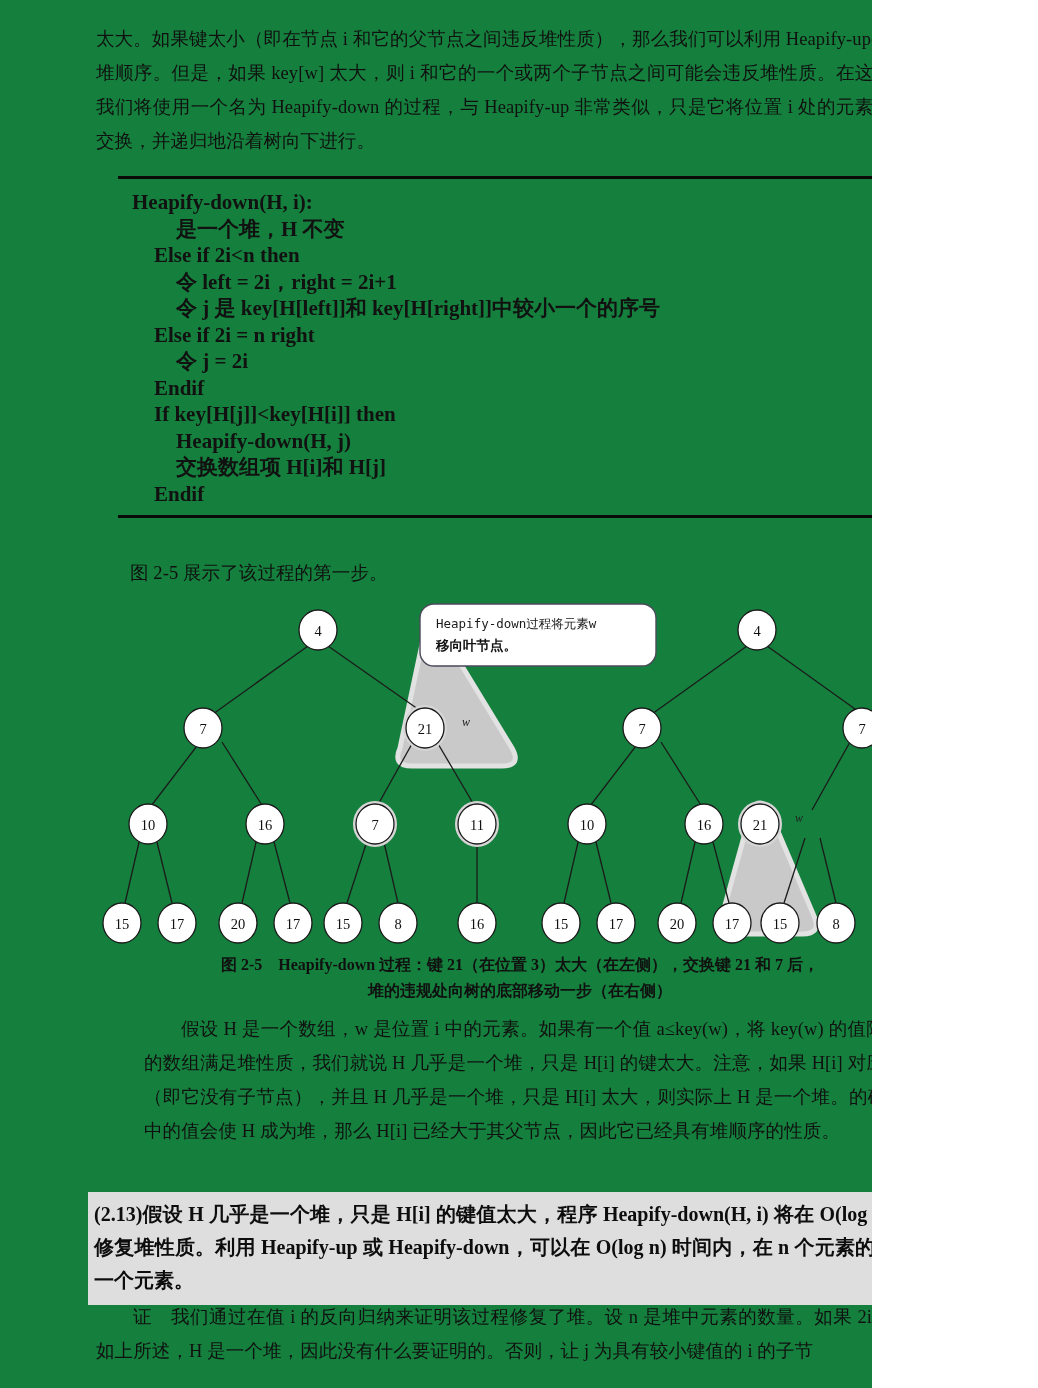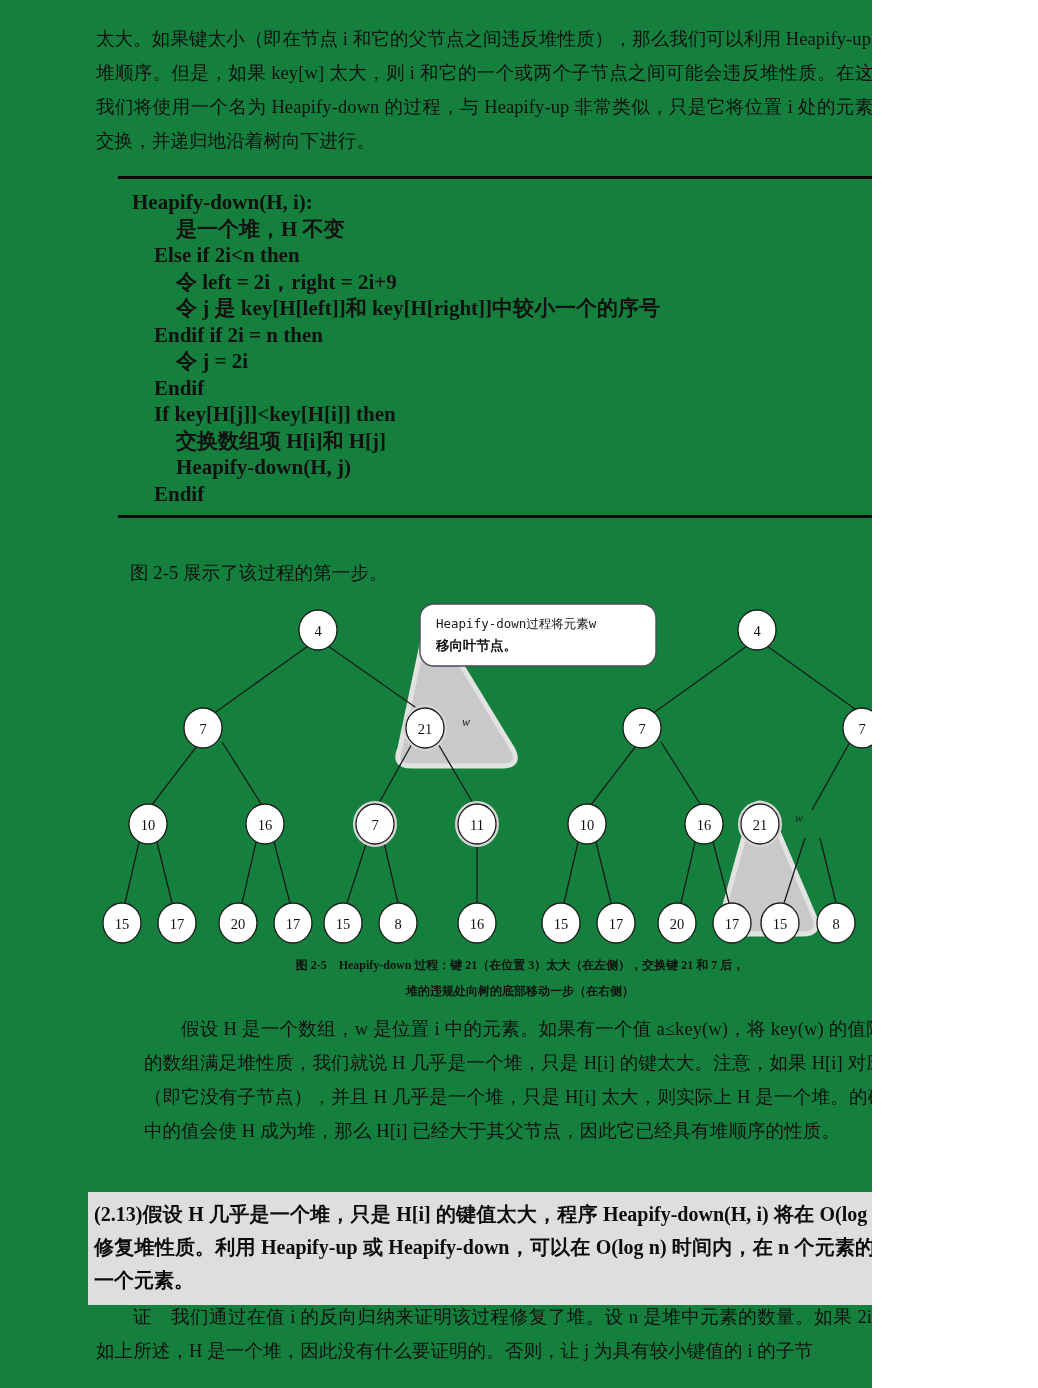--- a/index.html
+++ b/index.html
@@ -88,21 +88,21 @@
     font-style: italic;
     fill: #222;
   }
 
   .caption {
     position: absolute;
     left: 100px;
     top: 952px;
     width: 840px;
     text-align: center;
-    font-size: 12px;
+    font-size: 16px;
     line-height: 26px;
     font-weight: 600;
     color: #101010;
   }
 
   
   .theorem {
     position: absolute;
     left: 88px;
     top: 1192px;
@@ -125,28 +125,28 @@
 <div class="page">
 
   <div class="para" style="left:96px; top:22px; width:872px;">太大。如果键太小（即在节点 i 和它的父节点之间违反堆性质），那么我们可以利用 Heapify-up(i) 重新建立堆顺序。但是，如果 key[w] 太大，则 i 和它的一个或两个子节点之间可能会违反堆性质。在这种情况下，我们将使用一个名为 Heapify-down 的过程，与 Heapify-up 非常类似，只是它将位置 i 处的元素与其子节点交换，并递归地沿着树向下进行。</div>
 
   <div class="code-block">
     <div class="rule"></div>
     <div class="code-lines">
       <div class="ln">Heapify-down(H, i):</div>
       <div class="ln i2">是一个堆，H 不变</div>
       <div class="ln i1">Else if 2i&lt;n then</div>
-      <div class="ln i2">令 left = 2i，right = 2i+9</div>
+      <div class="ln i2">令 left = 2i，right = 2i+1</div>
       <div class="ln i2">令 j 是 key[H[left]]和 key[H[right]]中较小一个的序号</div>
-      <div class="ln i1">Endif if 2i = n then</div>
+      <div class="ln i1">Else if 2i = n right</div>
       <div class="ln i2">令 j = 2i</div>
       <div class="ln i1">Endif</div>
       <div class="ln i1">If key[H[j]]&lt;key[H[i]] then</div>
+      <div class="ln i2">Heapify-down(H, j)</div>
       <div class="ln i2">交换数组项 H[i]和 H[j]</div>
-      <div class="ln i2">Heapify-down(H, j)</div>
       <div class="ln i1">Endif</div>
     </div>
     <div class="rule bottom"></div>
   </div>
 
   <div class="para" style="left:130px; top:556px; width:500px;">图 2-5 展示了该过程的第一步。</div>
 
   <div class="figure">
     <svg width="880" height="350" viewBox="0 0 880 350" xmlns="http://www.w3.org/2000/svg">
 

